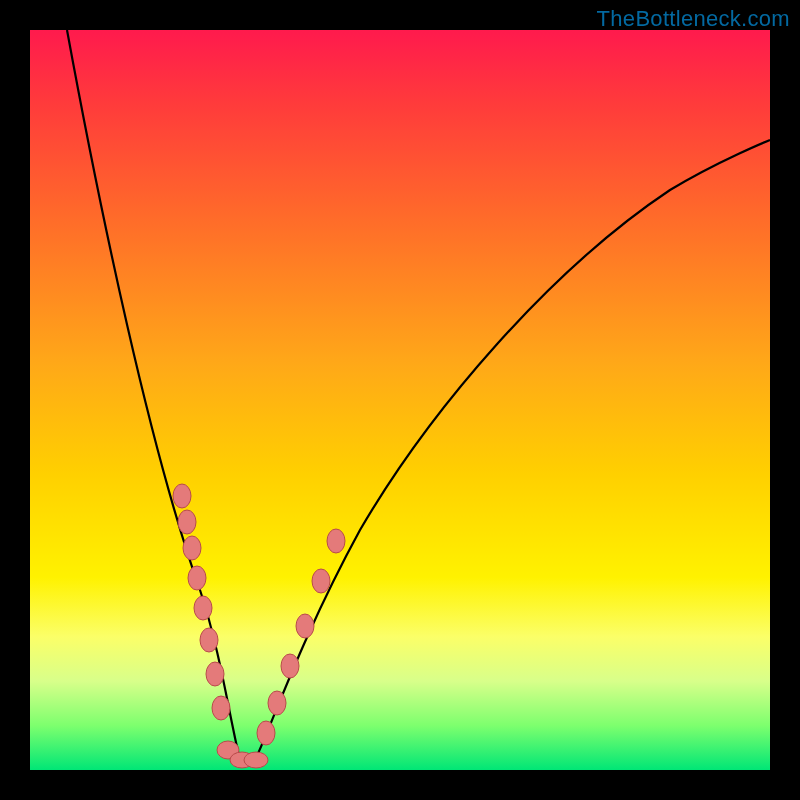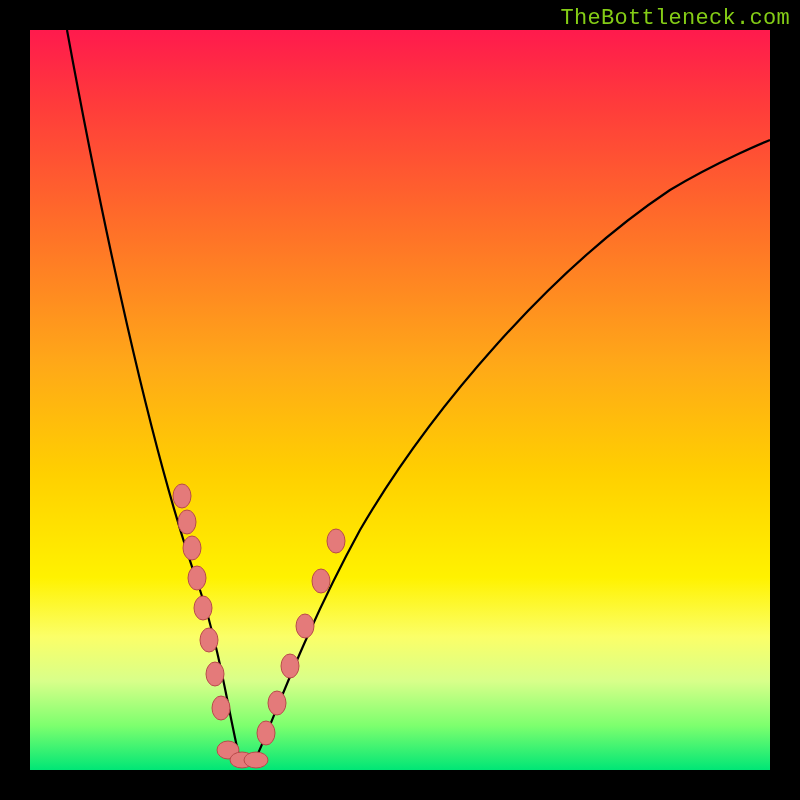--- a/index.html
+++ b/index.html
@@ -26,26 +26,25 @@
       #fff200 74%,
       #fbff68 82%,
       #d8ff8a 88%,
       #7dff6e 94%,
       #00e676 100%);
   }
   .watermark {
     position: absolute;
     top: 6px;
     right: 10px;
-    color: #84cc16;
+    color: #0369a1;
     font-size: 22px;
     font-weight: 500;
     letter-spacing: 0.3px;
     user-select: none;
-    font-family: Liberation Mono, monospace;
   }
   svg.curve {
     position: absolute;
     left: 0;
     top: 0;
     width: 740px;
     height: 740px;
     overflow: visible;
   }
 </style>

